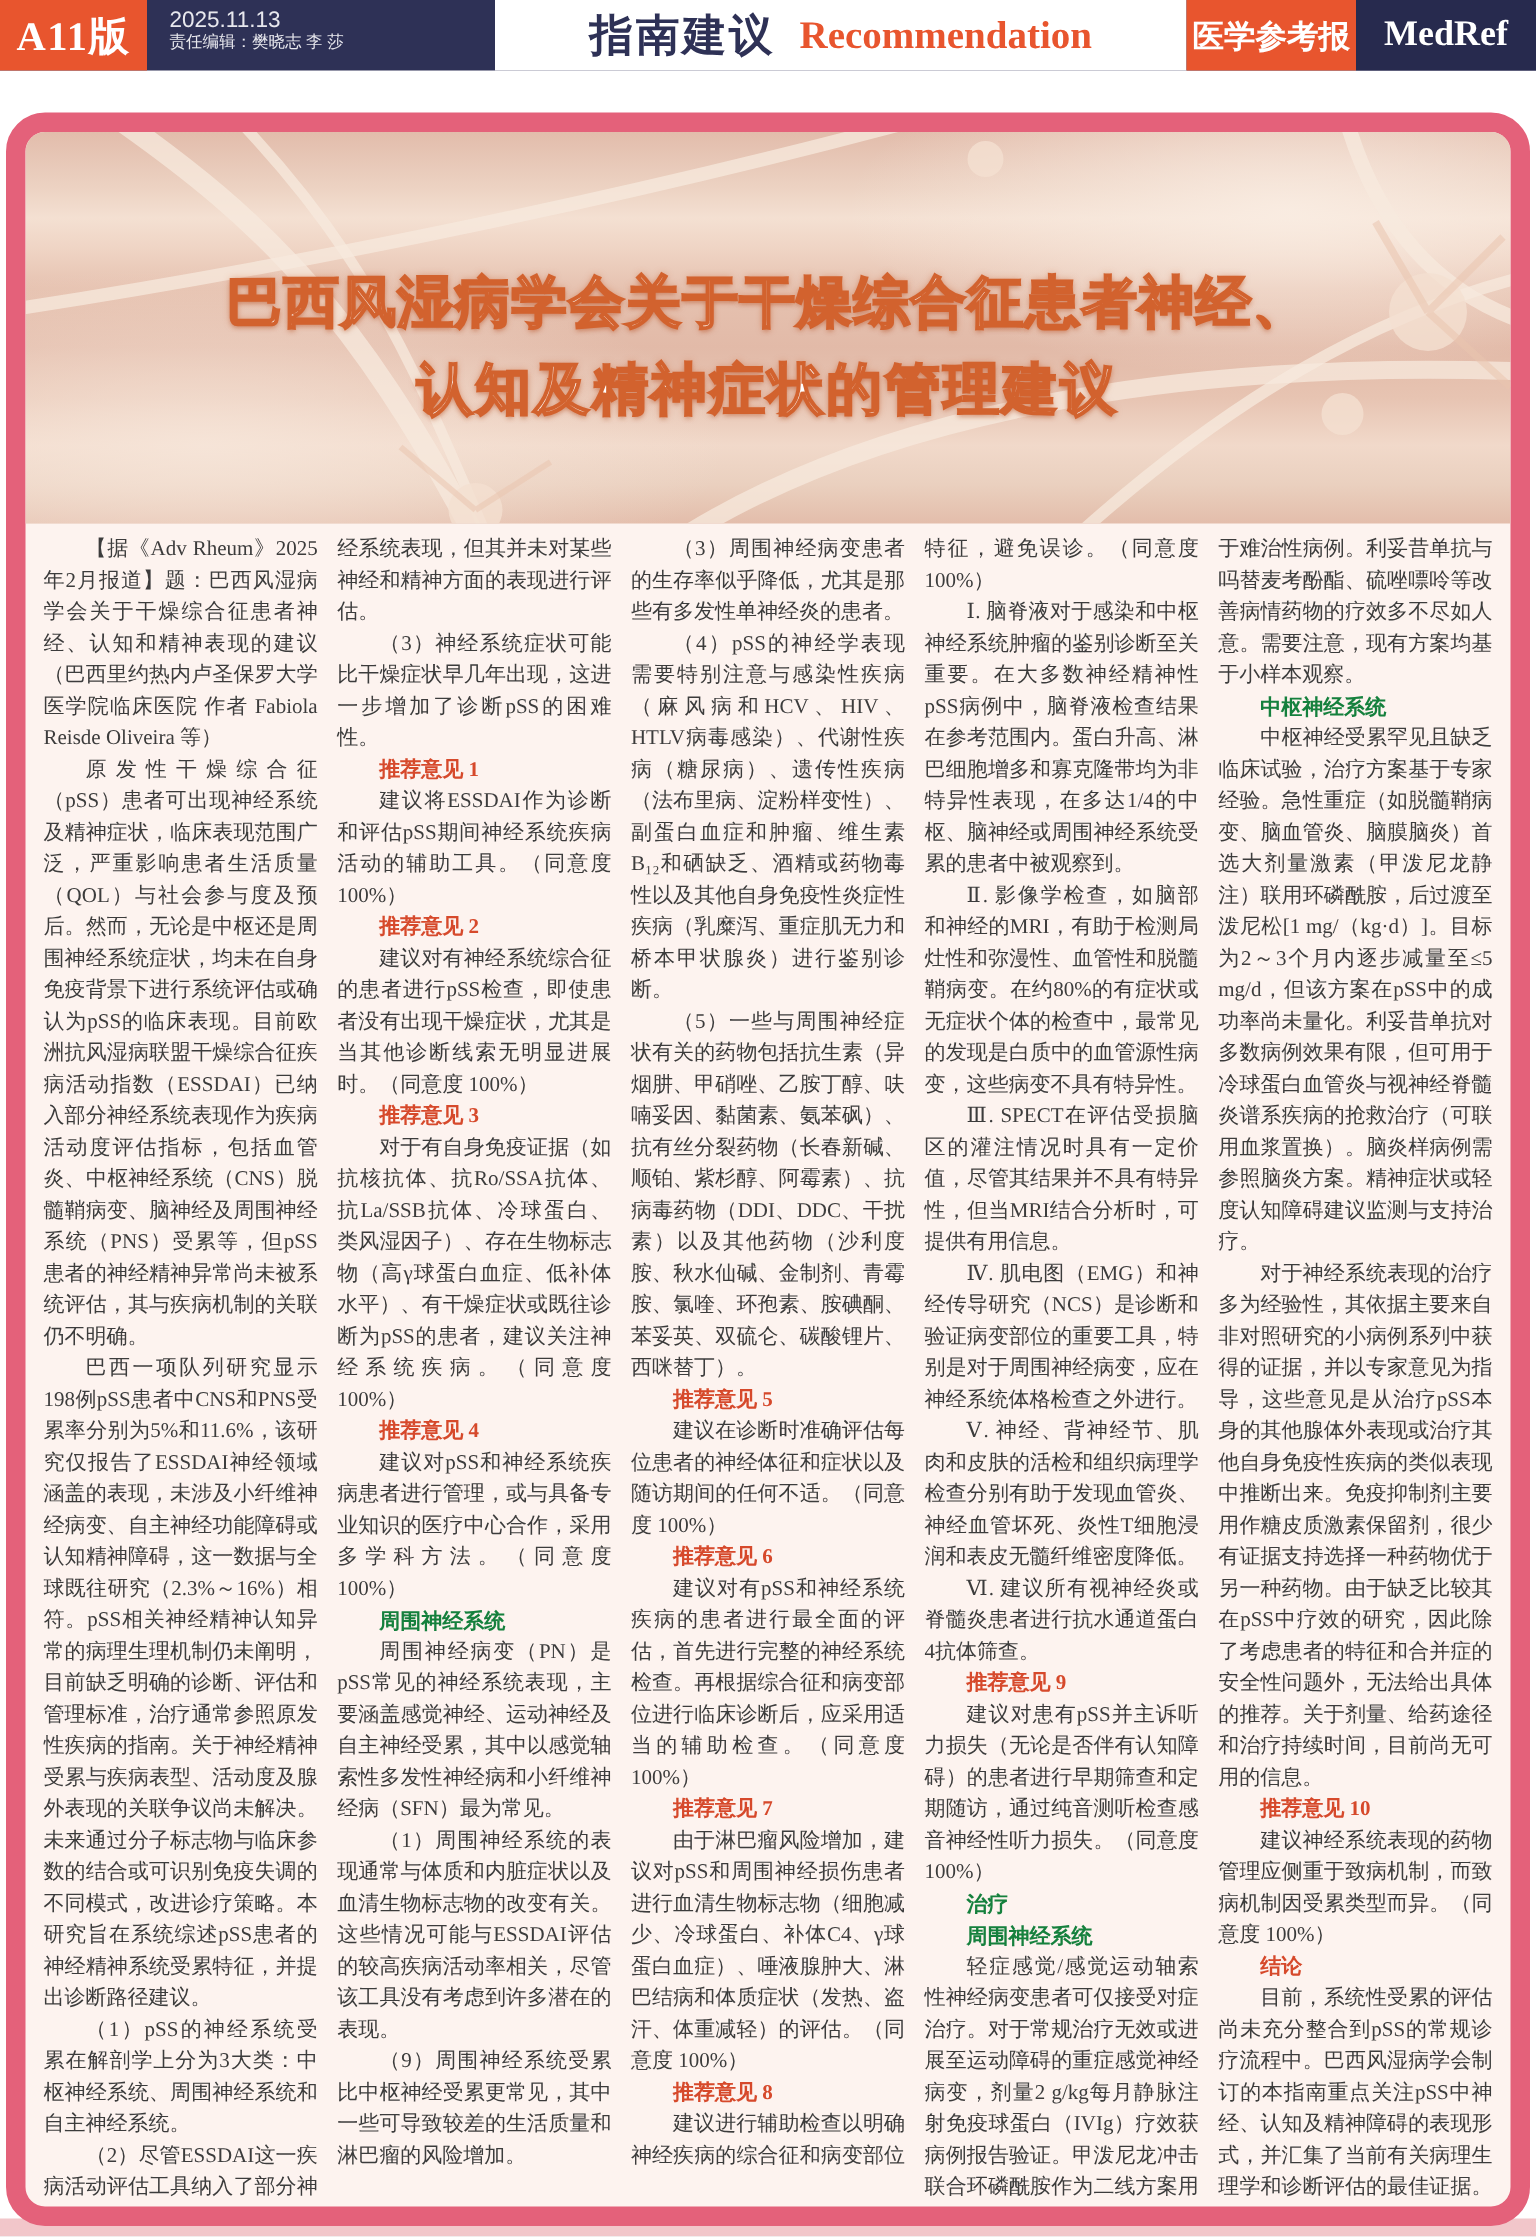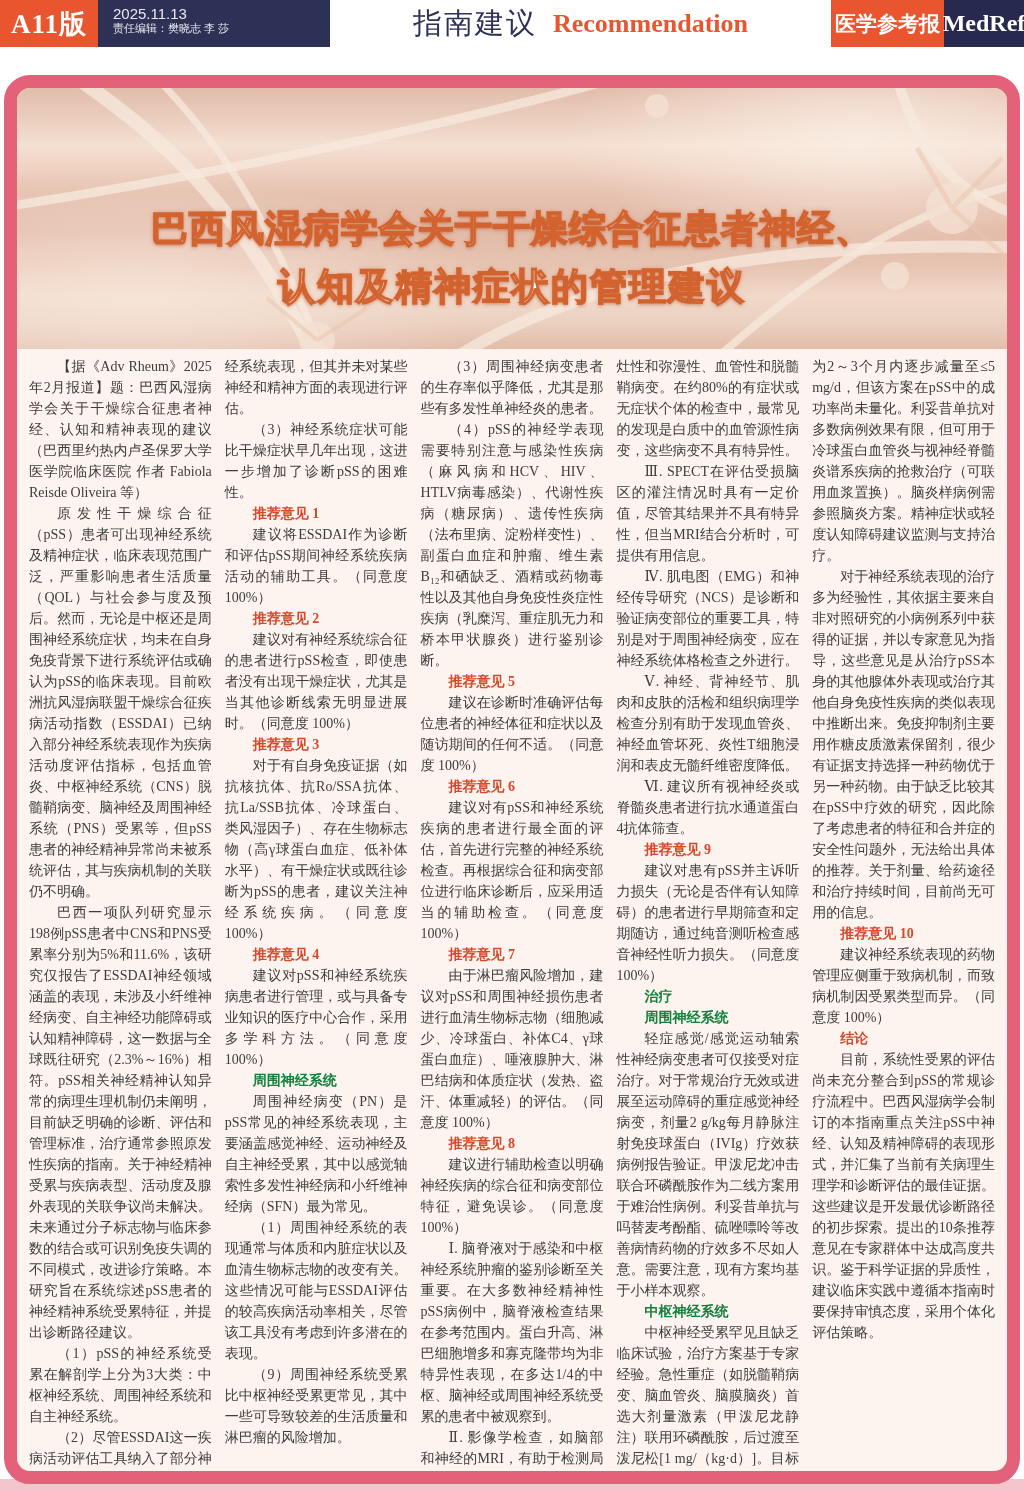--- a/index.html
+++ b/index.html
@@ -15,25 +15,25 @@
     background:#2e3156; display:flex; align-items:stretch; }
   .edition-badge { width:98px; background:#e8552e; color:#fff;
     display:flex; align-items:center; justify-content:center;
     font-size:27px; font-weight:bold; letter-spacing:1px; }
   .masthead-meta { width:232px; color:#e8e8ee; padding:7px 0 0 15px;
     font-family:"Liberation Sans","DejaVu Sans",sans-serif; }
   .masthead-date { font-size:15px; line-height:13px; }
   .masthead-editors { font-size:11px; line-height:16px; }
   .section-panel { flex:1; background:#ffffff; display:flex;
     align-items:center; justify-content:center; gap:16px; }
-  .section-cn { color:#2e3156; font-size:29px; font-weight:normal; letter-spacing:2px; }
+  .section-cn { color:#2e3156; font-size:29px; font-weight:bold; letter-spacing:2px; }
   .section-en { color:#e8552e; font-size:26px; font-weight:bold; }
   .paper-cn { width:113px; background:#e8552e; color:#fff; display:flex;
     align-items:center; justify-content:center; font-size:21px; font-weight:bold; }
-  .paper-en { width:80px; background:#272a4e; color:#fff; display:flex;
+  .paper-en { width:120px; background:#272a4e; color:#fff; display:flex;
     align-items:center; justify-content:center; font-size:24px; font-weight:bold; }
 
   
   .bottom-glow { position:absolute; left:0; right:0; bottom:0; height:12px; background:#f2c6ca; }
   .frame {
     position:absolute; left:4px; right:4px; top:75px; bottom:7px;
     border:13px solid #e4617a; border-radius:26px;
     background:#fdf3ef; overflow:hidden;
   }
 
@@ -43,21 +43,20 @@
     background:
       radial-gradient(ellipse 420px 160px at 85% 20%, rgba(250,238,228,.85), rgba(250,238,228,0) 70%),
       radial-gradient(ellipse 500px 170px at 12% 80%, rgba(247,231,219,.8), rgba(247,231,219,0) 70%),
       linear-gradient(180deg,#e2bcab 0%,#ecd2c2 14%,#f4e0d2 22%,#efd4c4 30%,#e6c2b0 40%,#e2baa8 55%,#e7c4b2 68%,#f1d9ca 80%,#ead0bf 90%,#e3bdab 100%);
   }
   .hero svg { position:absolute; inset:0; }
   .hero-title { position:absolute; left:0; right:0; top:86px; text-align:center;
     color:#ffffff; font-weight:bold;
     -webkit-text-stroke:1.5px #d2622e;
     text-shadow:0 0 5px rgba(200,90,40,.55), 0 2px 3px rgba(170,70,30,.35);
-    margin-top:26px;
   }
   .hero-title .t1 { font-size:37px; line-height:58px; letter-spacing:1px; }
   .hero-title .t2 { font-size:37px; line-height:58px; letter-spacing:2px; }
 
   
   .article {
     margin:7px 12px 0 12px; height:1114px; overflow:hidden;
     column-count:5; column-gap:13px; column-fill:auto;
     font-size:14px; line-height:21px; color:#3c3c3c;
     text-align:justify;
@@ -133,20 +132,21 @@
         <h4 class="rec-head">推荐意见 3</h4>
         <p class="para">对于有自身免疫证据（如抗核抗体、抗Ro/SSA抗体、抗La/SSB抗体、冷球蛋白、类风湿因子）、存在生物标志物（高γ球蛋白血症、低补体水平）、有干燥症状或既往诊断为pSS的患者，建议关注神经系统疾病。（同意度 100%）</p>
         <h4 class="rec-head">推荐意见 4</h4>
         <p class="para">建议对pSS和神经系统疾病患者进行管理，或与具备专业知识的医疗中心合作，采用多学科方法。（同意度 100%）</p>
         <h4 class="sub-head">周围神经系统</h4>
         <p class="para">周围神经病变（PN）是pSS常见的神经系统表现，主要涵盖感觉神经、运动神经及自主神经受累，其中以感觉轴索性多发性神经病和小纤维神经病（SFN）最为常见。</p>
         <p class="para">（1）周围神经系统的表现通常与体质和内脏症状以及血清生物标志物的改变有关。这些情况可能与ESSDAI评估的较高疾病活动率相关，尽管该工具没有考虑到许多潜在的表现。</p>
         <p class="para">（9）周围神经系统受累比中枢神经受累更常见，其中一些可导致较差的生活质量和淋巴瘤的风险增加。</p>
         <p class="para">（3）周围神经病变患者的生存率似乎降低，尤其是那些有多发性单神经炎的患者。</p>
         <p class="para">（4）pSS的神经学表现需要特别注意与感染性疾病（麻风病和HCV、HIV、HTLV病毒感染）、代谢性疾病（糖尿病）、遗传性疾病（法布里病、淀粉样变性）、副蛋白血症和肿瘤、维生素B₁₂和硒缺乏、酒精或药物毒性以及其他自身免疫性炎症性疾病（乳糜泻、重症肌无力和桥本甲状腺炎）进行鉴别诊断。</p>
+        <p class="para">（5）一些与周围神经症状有关的药物包括抗生素（异烟肼、甲硝唑、乙胺丁醇、呋喃妥因、黏菌素、氨苯砜）、抗有丝分裂药物（长春新碱、顺铂、紫杉醇、阿霉素）、抗病毒药物（DDI、DDC、干扰素）以及其他药物（沙利度胺、秋水仙碱、金制剂、青霉胺、氯喹、环孢素、胺碘酮、苯妥英、双硫仑、碳酸锂片、西咪替丁）。</p>
         <h4 class="rec-head">推荐意见 5</h4>
         <p class="para">建议在诊断时准确评估每位患者的神经体征和症状以及随访期间的任何不适。（同意度 100%）</p>
         <h4 class="rec-head">推荐意见 6</h4>
         <p class="para">建议对有pSS和神经系统疾病的患者进行最全面的评估，首先进行完整的神经系统检查。再根据综合征和病变部位进行临床诊断后，应采用适当的辅助检查。（同意度 100%）</p>
         <h4 class="rec-head">推荐意见 7</h4>
         <p class="para">由于淋巴瘤风险增加，建议对pSS和周围神经损伤患者进行血清生物标志物（细胞减少、冷球蛋白、补体C4、γ球蛋白血症）、唾液腺肿大、淋巴结病和体质症状（发热、盗汗、体重减轻）的评估。（同意度 100%）</p>
         <h4 class="rec-head">推荐意见 8</h4>
         <p class="para">建议进行辅助检查以明确神经疾病的综合征和病变部位特征，避免误诊。（同意度 100%）</p>
         <p class="para">Ⅰ. 脑脊液对于感染和中枢神经系统肿瘤的鉴别诊断至关重要。在大多数神经精神性pSS病例中，脑脊液检查结果在参考范围内。蛋白升高、淋巴细胞增多和寡克隆带均为非特异性表现，在多达1/4的中枢、脑神经或周围神经系统受累的患者中被观察到。</p>
         <p class="para">Ⅱ. 影像学检查，如脑部和神经的MRI，有助于检测局灶性和弥漫性、血管性和脱髓鞘病变。在约80%的有症状或无症状个体的检查中，最常见的发现是白质中的血管源性病变，这些病变不具有特异性。</p>

